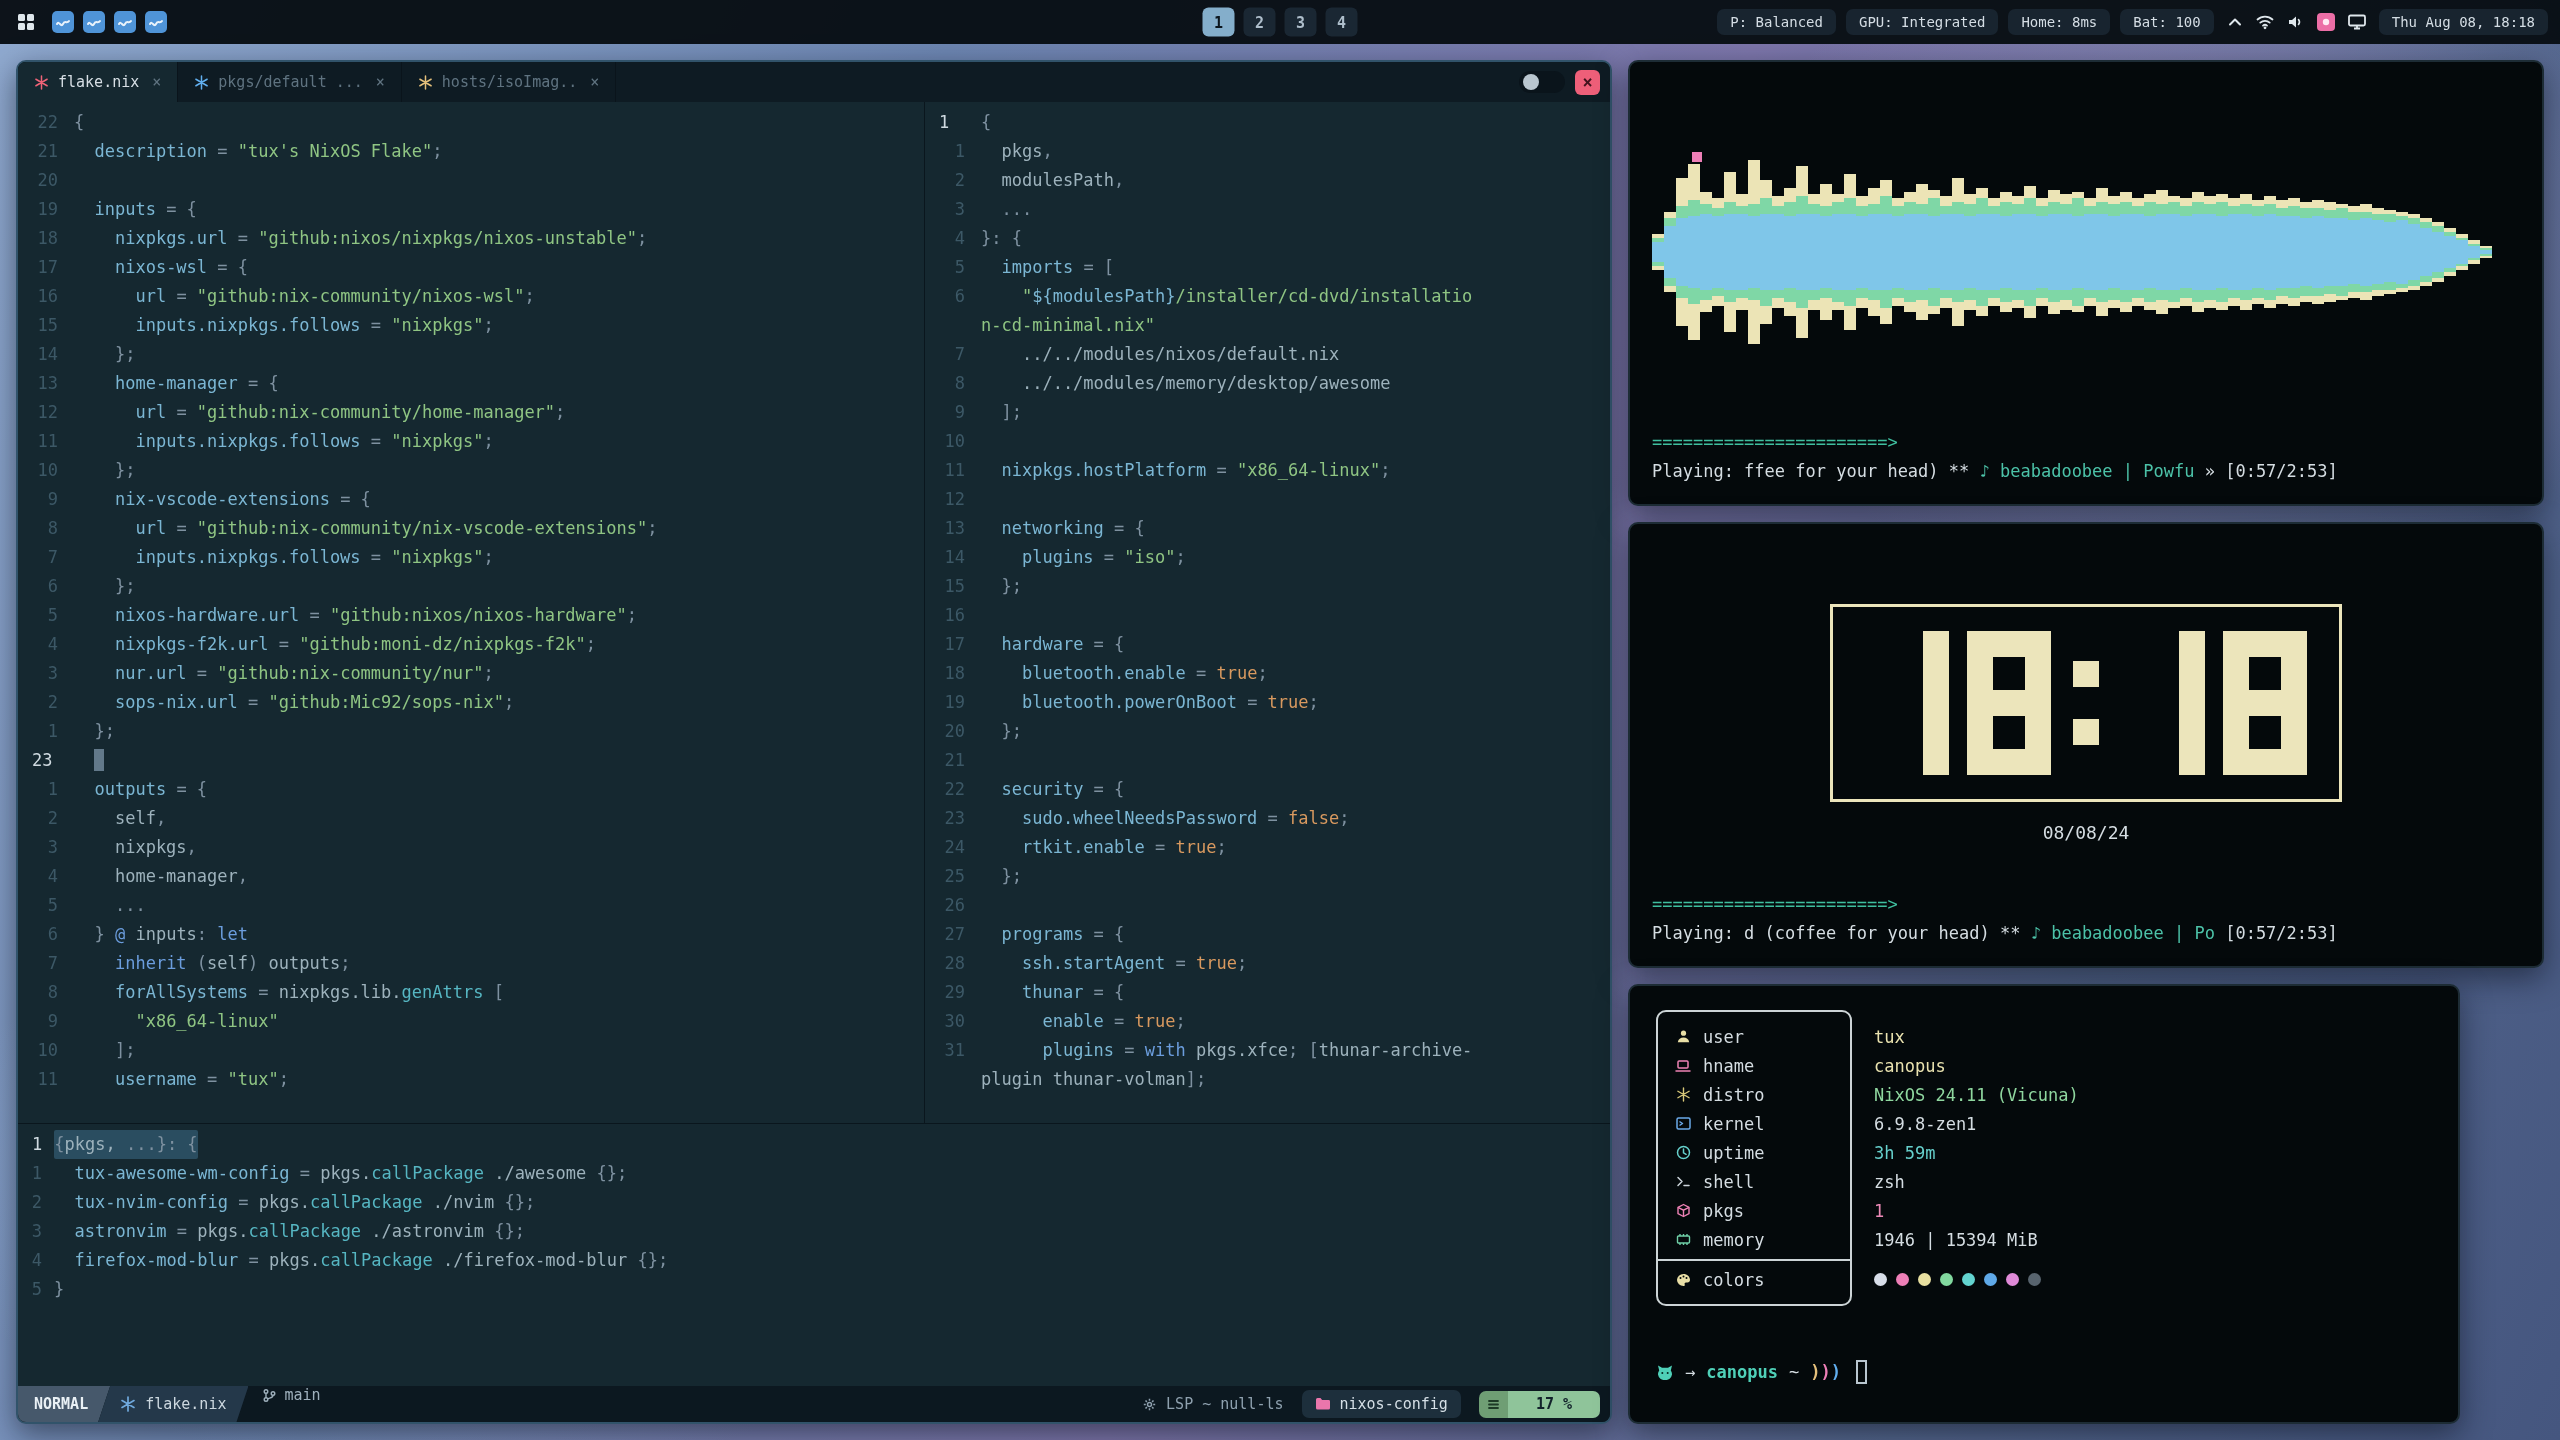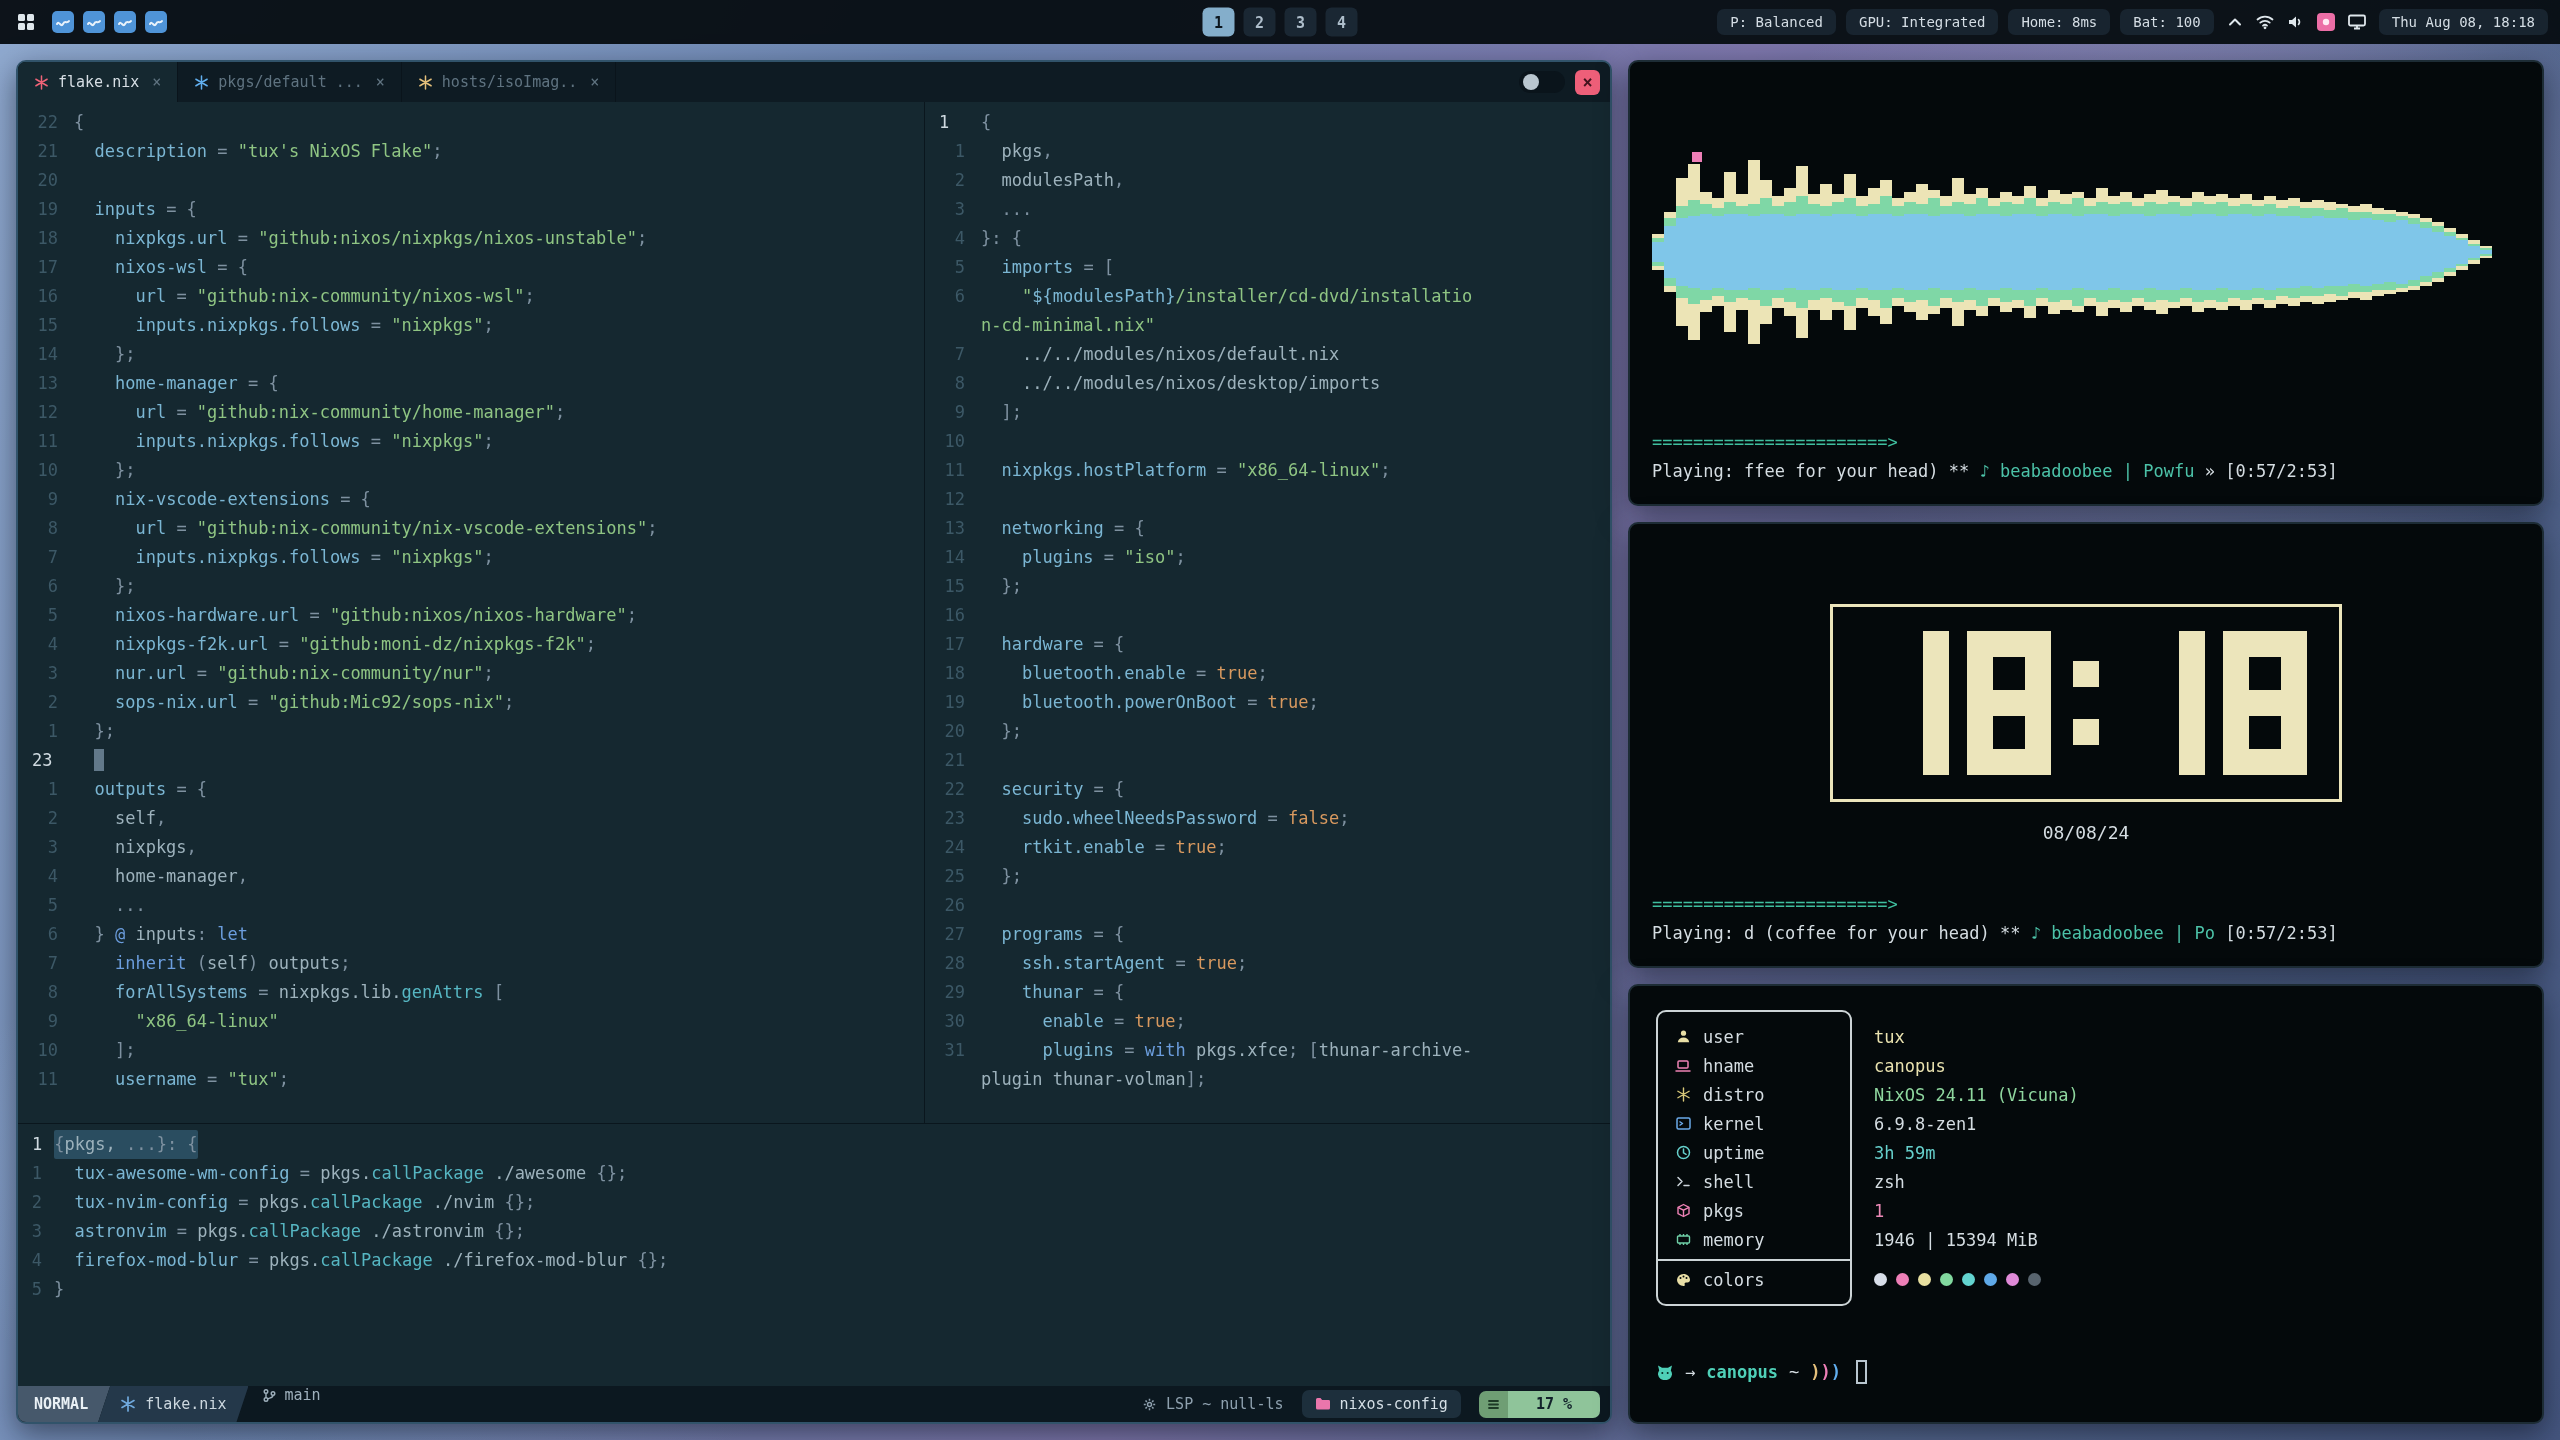--- a/index.html
+++ b/index.html
@@ -24,21 +24,21 @@
 .tb-right{margin-left:auto;display:flex;align-items:center;gap:13px}
 .pill{background:#18242f;border-radius:7px;padding:5px 13px;font-size:14px;color:#d4dde4;white-space:nowrap}
 .tb-icons{display:flex;align-items:center;gap:13px}
 .tb-icons span{display:flex}
 
 .window{position:absolute;border-radius:10px;box-shadow:0 10px 30px rgba(5,10,20,.5)}
 .editor{left:16px;top:60px;width:1596px;height:1364px;background:#152830;border:2px solid #31536a;display:flex;flex-direction:column;overflow:hidden}
 .term{background:#04090b;border:2px solid #1d2c35;overflow:hidden;display:flex;flex-direction:column}
 .music{left:1628px;top:60px;width:916px;height:446px;padding:18px 22px}
 .clockwin{left:1628px;top:522px;width:916px;height:446px;padding:18px 22px}
-.fetchwin{left:1628px;top:984px;width:916px;height:440px;padding:20px 26px}
+.fetchwin{left:1628px;top:984px;width:832px;height:440px;padding:20px 26px}
 
 .tabbar{flex:0 0 40px;background:#0e1b23;display:flex;align-items:stretch}
 .tabs{display:flex}
 .tab{display:flex;align-items:center;gap:9px;padding:0 16px;font-size:15px;color:#5f7380;border-right:1px solid #0a141b;cursor:default}
 .tab.active{background:#152830;color:#d7dfe5}
 .tab .x{margin-left:4px;font-size:15px;color:#5f7380}
 .tabicon{display:flex}
 .winctrl{margin-left:auto;display:flex;align-items:center;gap:10px;padding-right:10px}
 .toggle{width:46px;height:22px;border-radius:11px;background:#0a141b;position:relative}
 .knob{position:absolute;left:4px;top:3px;width:16px;height:16px;border-radius:50%;background:#b9c6cf}
@@ -275,21 +275,21 @@
       <div class="pane" id="pane-iso">
           <div class="crow"><span class="gut curnum">1</span><span class="ltext"><span class="tk-p">{</span></span></div>
           <div class="crow"><span class="gut">1</span><span class="ltext"><span class="tk-t">  pkgs</span><span class="tk-p">,</span></span></div>
           <div class="crow"><span class="gut">2</span><span class="ltext"><span class="tk-t">  modulesPath</span><span class="tk-p">,</span></span></div>
           <div class="crow"><span class="gut">3</span><span class="ltext"><span class="tk-t">  </span><span class="tk-p">...</span></span></div>
           <div class="crow"><span class="gut">4</span><span class="ltext"><span class="tk-p">}: {</span></span></div>
           <div class="crow"><span class="gut">5</span><span class="ltext"><span class="tk-t">  </span><span class="tk-k">imports</span><span class="tk-p"> = [</span></span></div>
           <div class="crow"><span class="gut">6</span><span class="ltext"><span class="tk-t">    </span><span class="tk-s">"</span><span class="tk-i">${modulesPath}</span><span class="tk-s">/installer/cd-dvd/installatio</span></span></div>
           <div class="crow"><span class="gut"></span><span class="ltext"><span class="tk-s">n-cd-minimal.nix"</span></span></div>
           <div class="crow"><span class="gut">7</span><span class="ltext"><span class="tk-t">    ../../modules/nixos/default.nix</span></span></div>
-          <div class="crow"><span class="gut">8</span><span class="ltext"><span class="tk-t">    ../../modules/nixos/desktop/imports</span></span></div>
+          <div class="crow"><span class="gut">8</span><span class="ltext"><span class="tk-t">    ../../modules/memory/desktop/awesome</span></span></div>
           <div class="crow"><span class="gut">9</span><span class="ltext"><span class="tk-p">  ];</span></span></div>
           <div class="crow"><span class="gut">10</span><span class="ltext"></span></div>
           <div class="crow"><span class="gut">11</span><span class="ltext"><span class="tk-t">  </span><span class="tk-k">nixpkgs.hostPlatform</span><span class="tk-p"> = </span><span class="tk-s">"x86_64-linux"</span><span class="tk-p">;</span></span></div>
           <div class="crow"><span class="gut">12</span><span class="ltext"></span></div>
           <div class="crow"><span class="gut">13</span><span class="ltext"><span class="tk-t">  </span><span class="tk-k">networking</span><span class="tk-p"> = {</span></span></div>
           <div class="crow"><span class="gut">14</span><span class="ltext"><span class="tk-t">    </span><span class="tk-k">plugins</span><span class="tk-p"> = </span><span class="tk-s">"iso"</span><span class="tk-p">;</span></span></div>
           <div class="crow"><span class="gut">15</span><span class="ltext"><span class="tk-p">  };</span></span></div>
           <div class="crow"><span class="gut">16</span><span class="ltext"></span></div>
           <div class="crow"><span class="gut">17</span><span class="ltext"><span class="tk-t">  </span><span class="tk-k">hardware</span><span class="tk-p"> = {</span></span></div>
           <div class="crow"><span class="gut">18</span><span class="ltext"><span class="tk-t">    </span><span class="tk-k">bluetooth.enable</span><span class="tk-p"> = </span><span class="tk-b">true</span><span class="tk-p">;</span></span></div>

